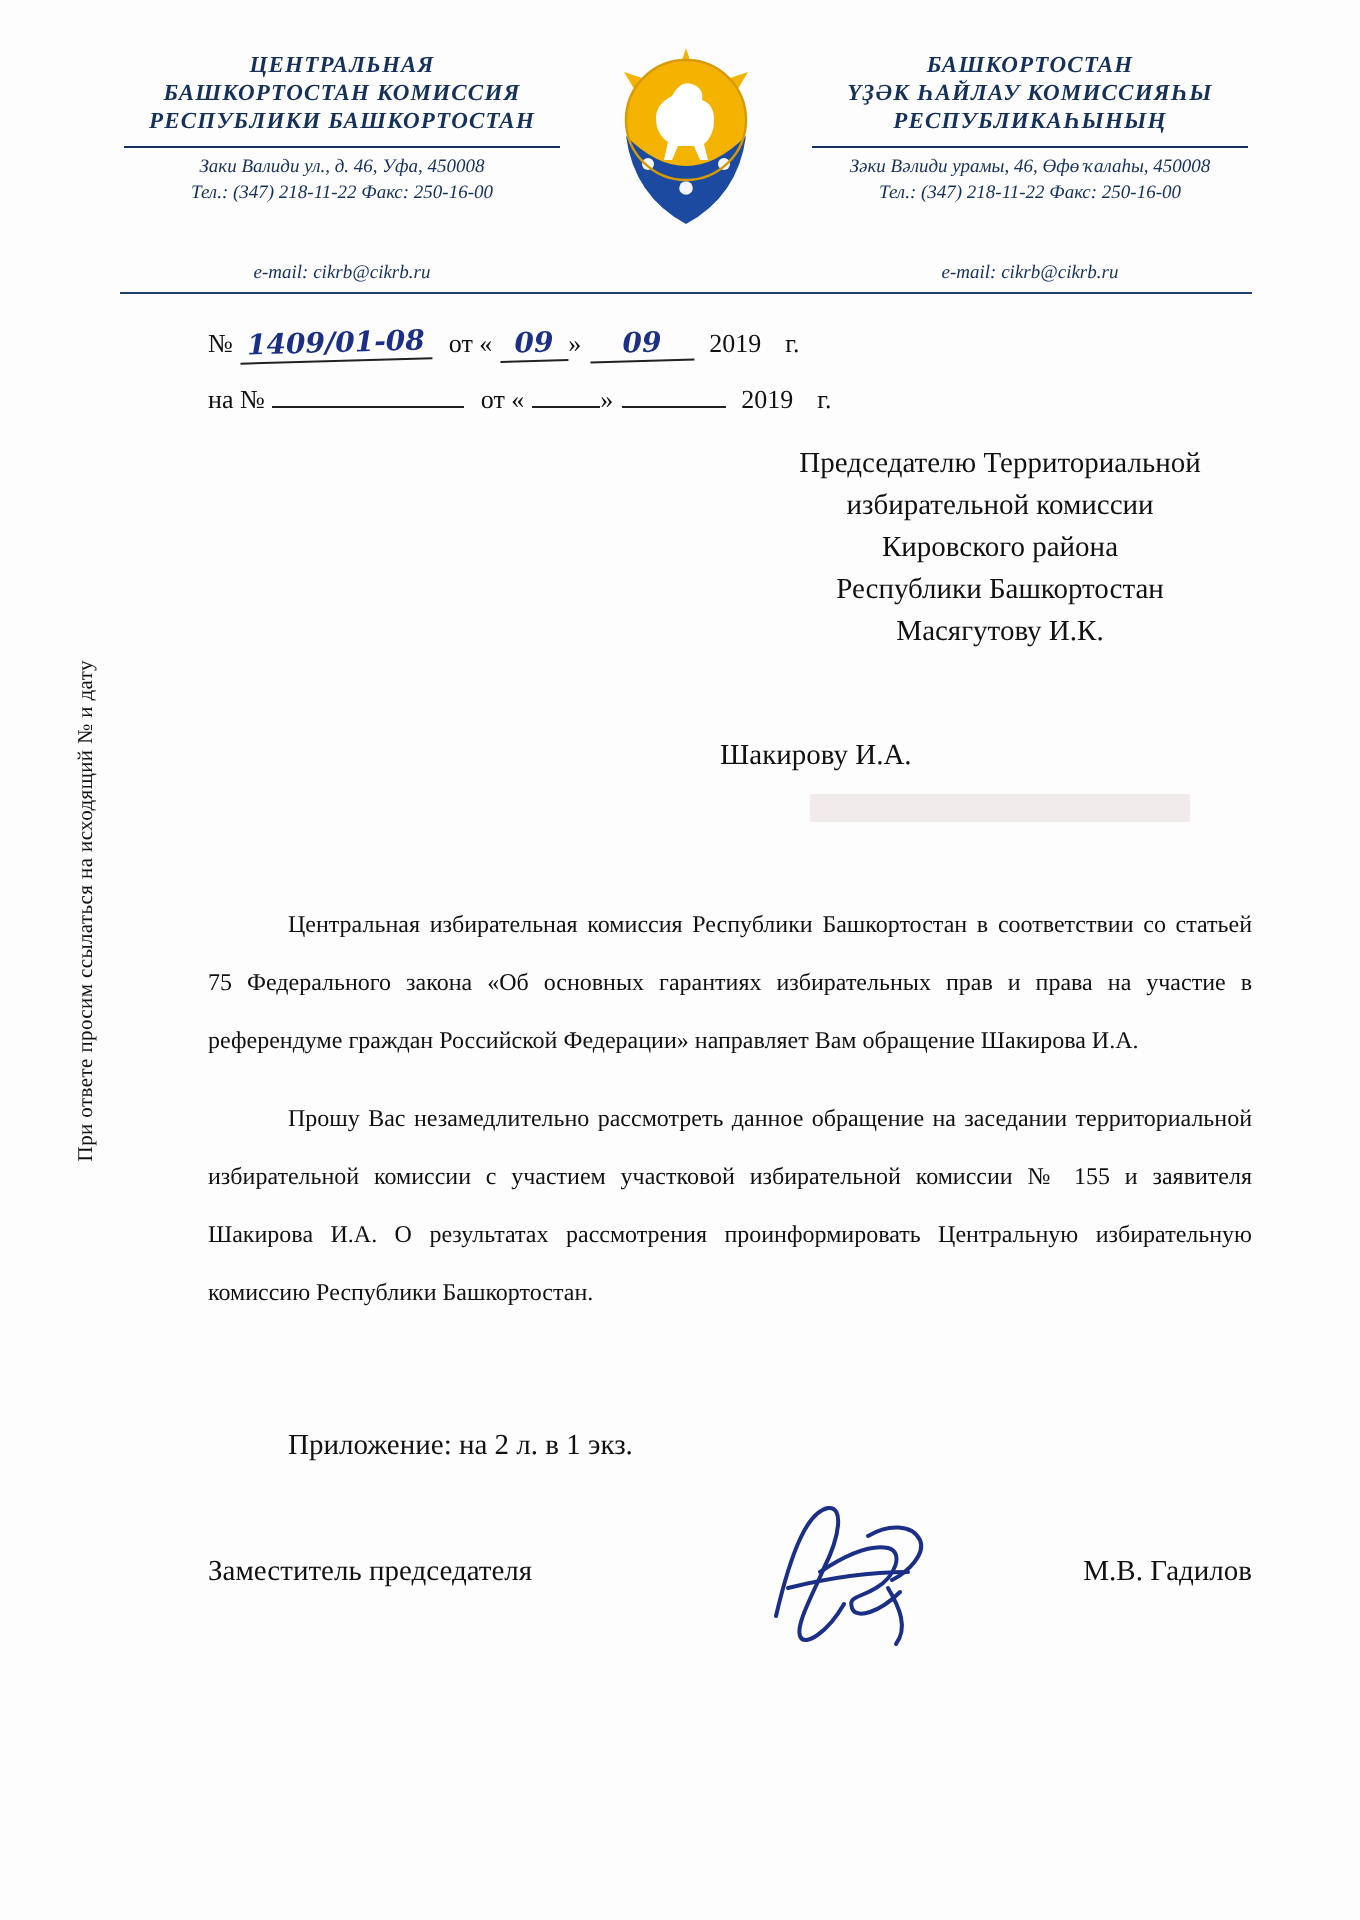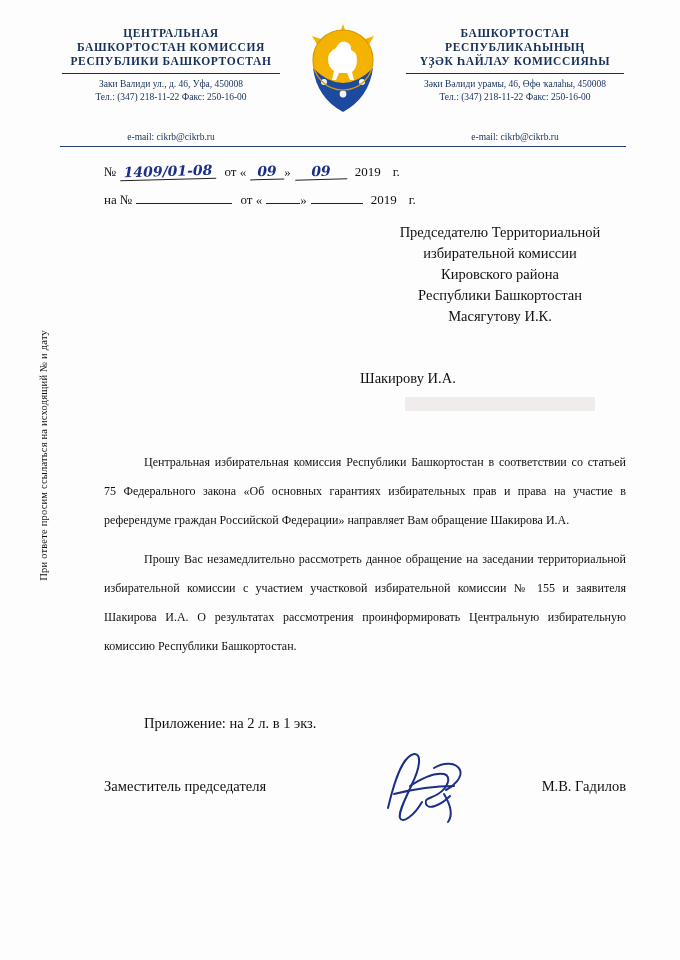--- a/index.html
+++ b/index.html
@@ -29,20 +29,21 @@
     left: 60px;
     width: 566px;
     display: flex;
     align-items: flex-start;
     justify-content: space-between;
   }
   .lh-col {
     width: 222px;
     text-align: center;
     color: #18335c;
+    font-style: italic;
   }
   .lh-title {
     font-family: "Liberation Serif", serif;
     font-weight: bold;
     font-size: 11.5px;
     letter-spacing: 0.6px;
     line-height: 14px;
     color: #15315a;
   }
   .lh-rule {
@@ -240,22 +241,22 @@
           <circle cx="62" cy="60" r="3"></circle>
           <circle cx="43" cy="72" r="3.4"></circle>
         </g>
 
         <circle cx="43" cy="38" r="30" fill="none" stroke="#d79a00" stroke-width="1.2"></circle>
       </svg>
     </div>
 
     <div class="lh-col">
       <div class="lh-title">БАШКОРТОСТАН</div>
+      <div class="lh-title">ҮҘӘК ҺАЙЛАУ КОМИССИЯҺЫ</div>
       <div class="lh-title">РЕСПУБЛИКАҺЫНЫҢ</div>
-      <div class="lh-title">ҮҘӘК ҺАЙЛАУ КОМИССИЯҺЫ</div>
       <div class="lh-rule"></div>
       <div class="lh-sub">Зәки Вәлиди урамы, 46, Өфө ҡалаһы, 450008</div>
       <div class="lh-sub">Тел.: (347) 218-11-22  Факс: 250-16-00</div>
       <div class="lh-mail">e-mail: cikrb@cikrb.ru</div>
     </div>
   </div>
 
   <div class="head-rule"></div>
 
   <div class="refblock">

